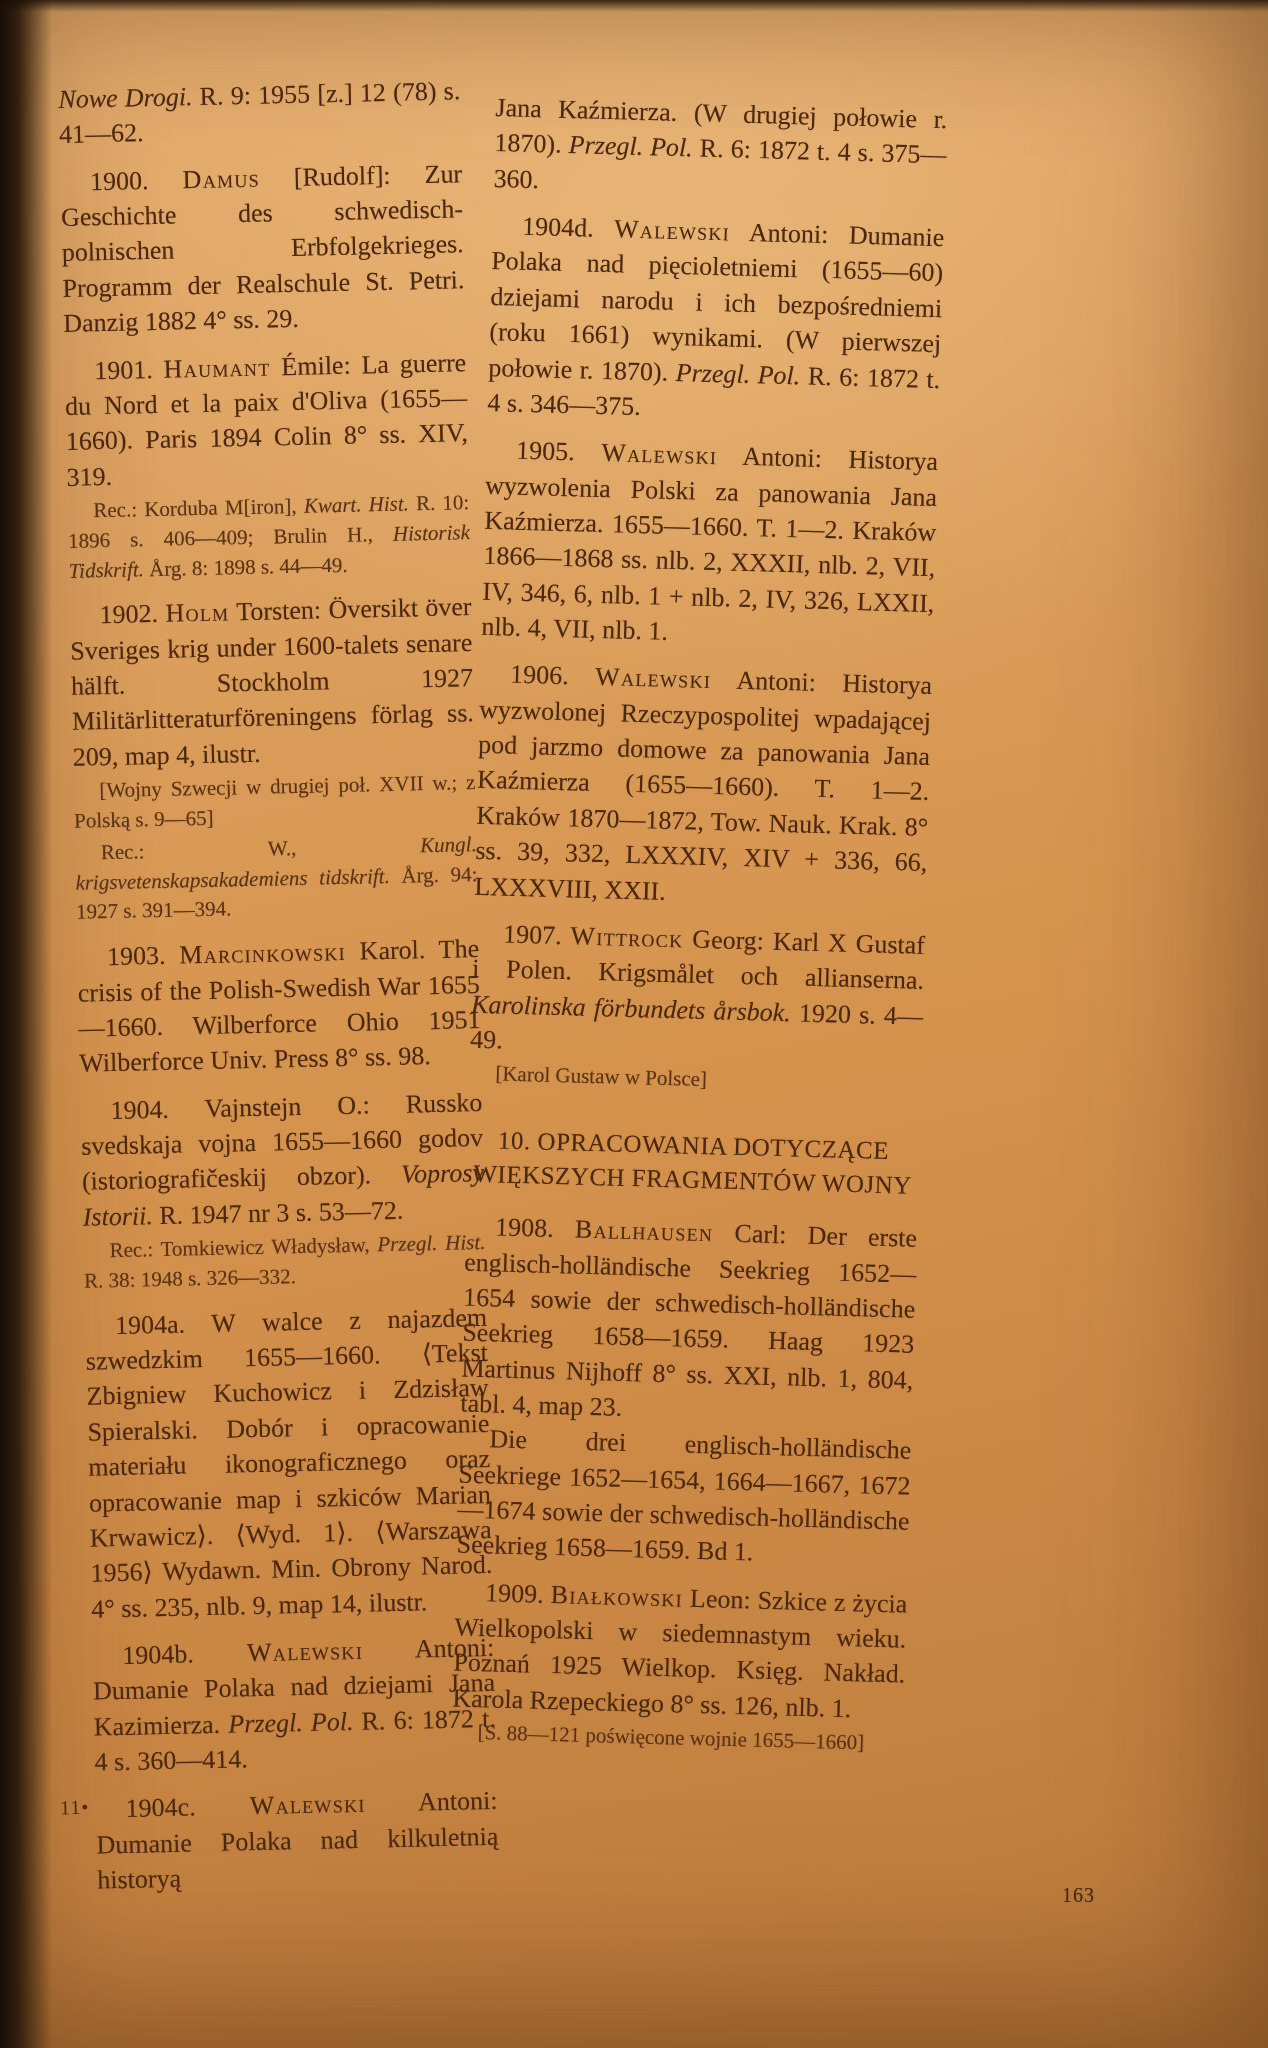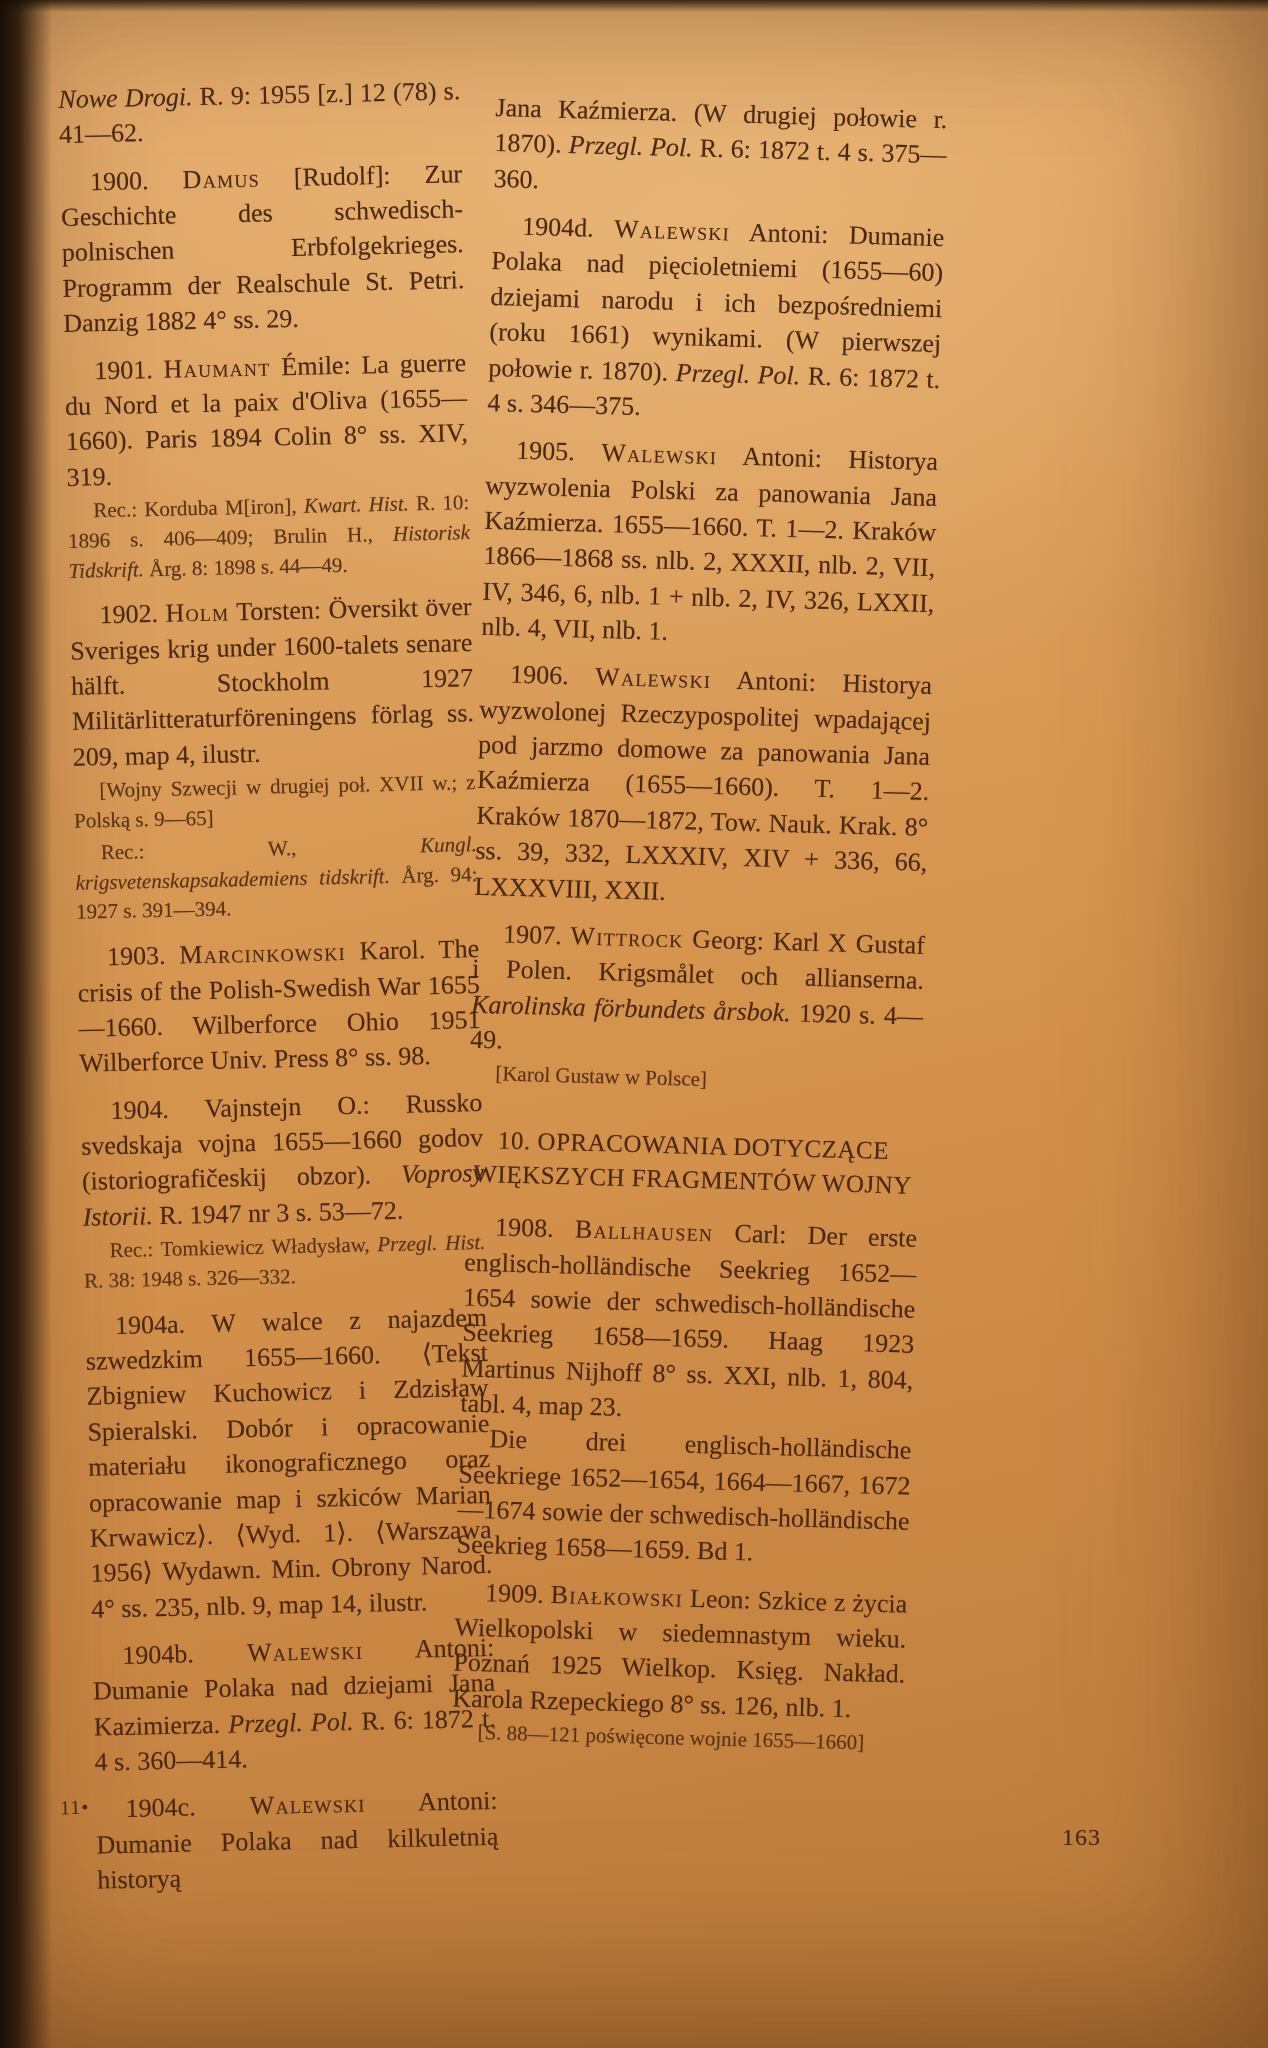--- a/index.html
+++ b/index.html
@@ -46,22 +46,22 @@
   .blk.contind{text-indent:30px;}
   .blk.small{font-size:21px;line-height:1.42;text-indent:26px;margin:2px 0;color:var(--ink-soft);}
   .blk.heading{
     text-align:center;text-indent:0;
     margin:34px 0 18px;
     font-size:25px;letter-spacing:0.5px;
   }
   .sc{font-variant:small-caps;letter-spacing:0.05em;}
   .it{font-style:italic;}
   .page-number{
-    position:absolute;left:1062px;top:1824px;
-    font-size:24px;letter-spacing:1px;color:var(--ink);
+    position:absolute;left:1062px;top:1884px;
+    font-size:20px;letter-spacing:1px;color:var(--ink);
     text-shadow:0 0 1px rgba(75,40,17,0.4);
   }
   .signature-mark{
     position:absolute;left:60px;top:1796px;
     font-size:20px;letter-spacing:1px;color:var(--ink);
     transform:rotate(-1.5deg);
   }
 </style>
 </head>
 <body>

